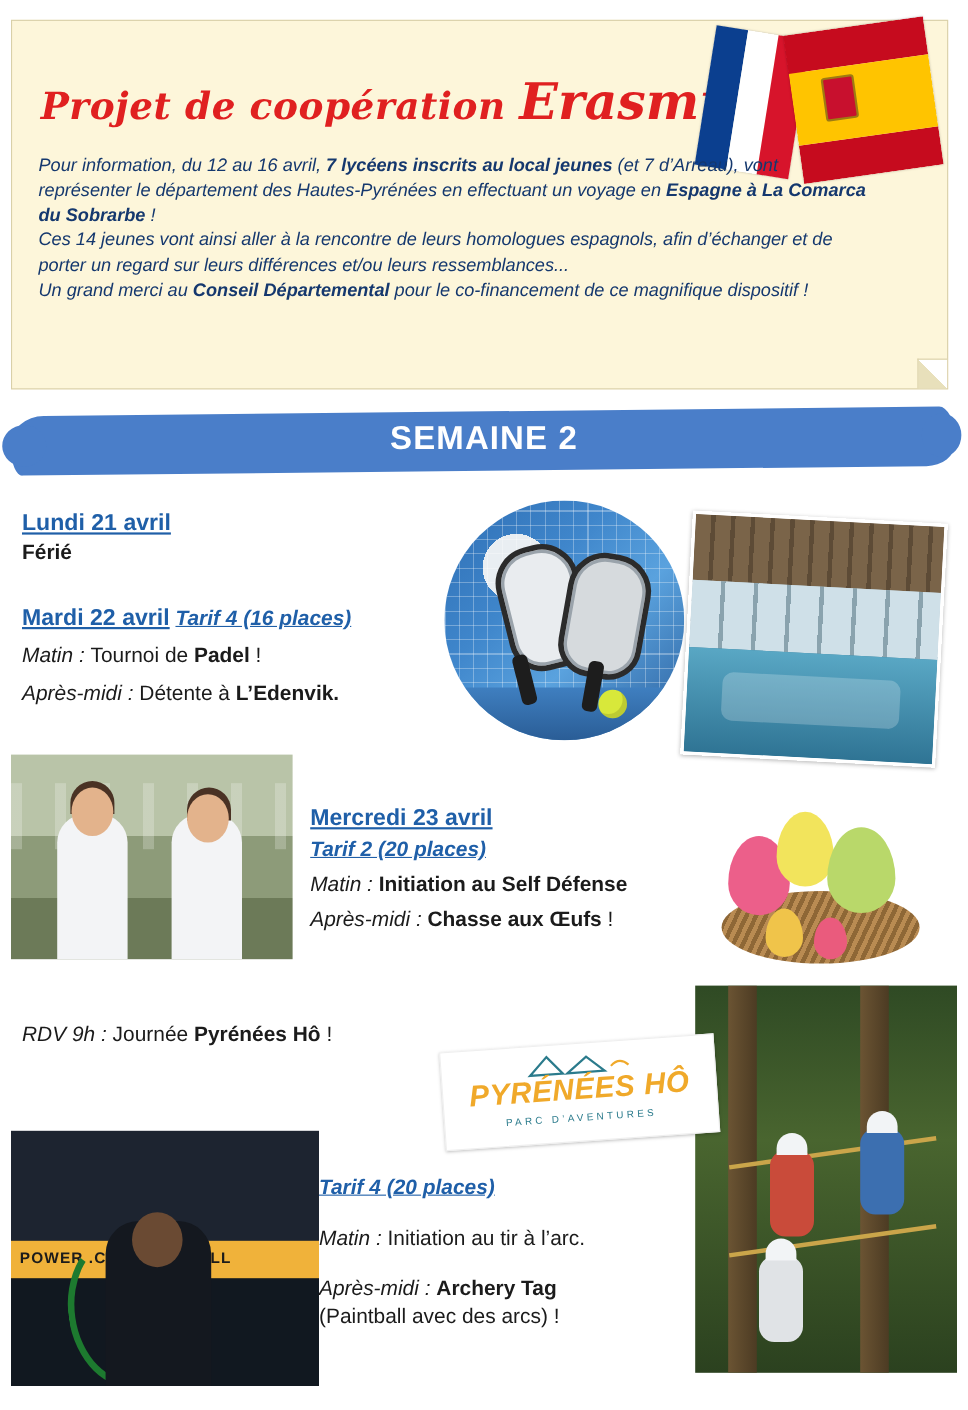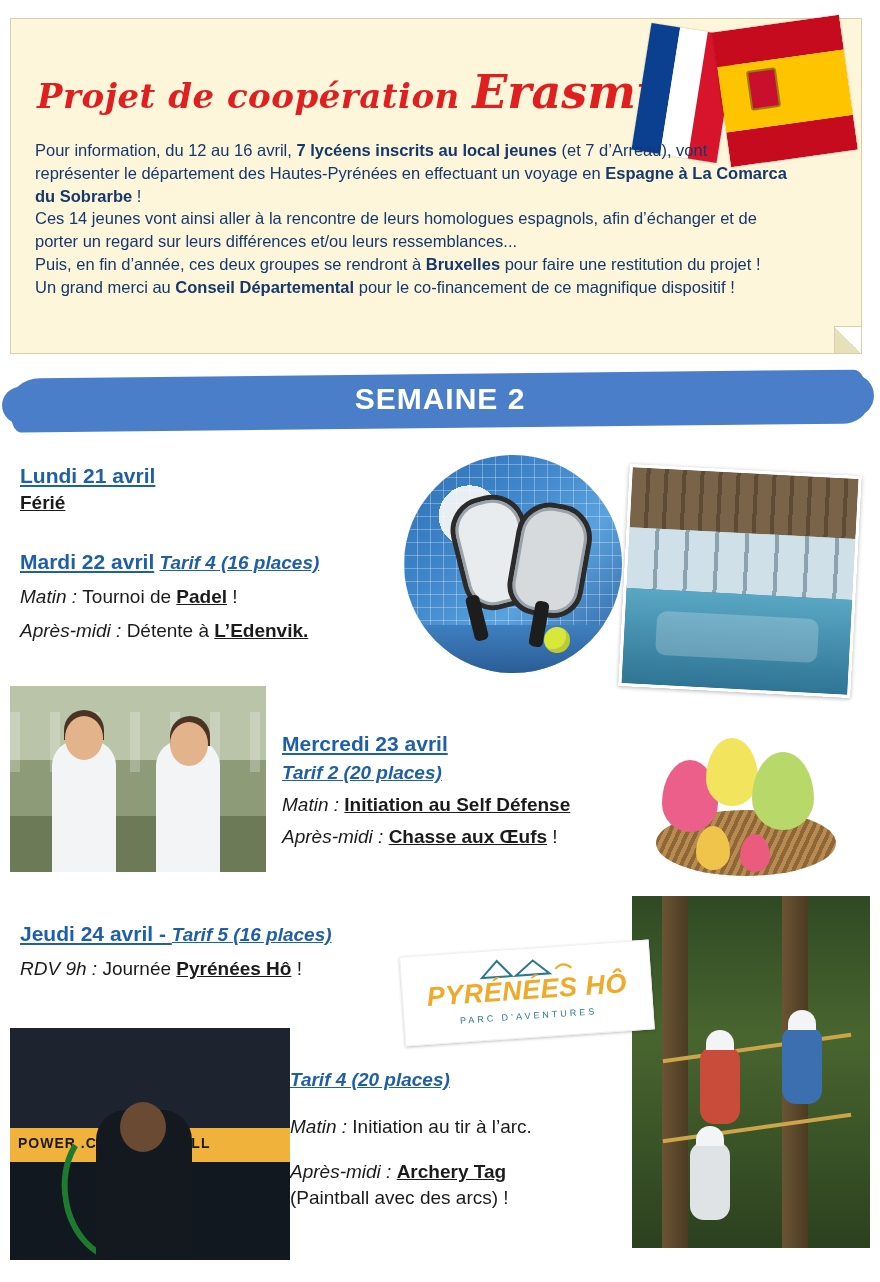--- a/index.html
+++ b/index.html
@@ -56,20 +56,21 @@
     position: absolute;
     left: 24px;
     top: 120px;
     width: 760px;
     font-size: 16.5px;
     line-height: 1.38;
     color: #15386e;
   }
   .erasmus-body p {
     margin: 0 0 0 0;
+    font-style: italic;
   }
   .erasmus-body b { font-weight: bold; }
 
   
   .flags {
     position: absolute;
     right: 10px;
     top: 0px;
     width: 210px;
     height: 170px;
@@ -175,21 +176,21 @@
   }
   .tarif {
     font-style: italic;
     font-weight: bold;
     font-size: 19px;
     color: #1f5fa8;
     text-decoration: underline;
   }
   .line { white-space: nowrap; }
   .line i { font-style: italic; }
-  .line b { font-weight: bold; text-decoration: underline; }
+  .line b { font-weight: bold; }
 
   #day-lundi   { left: 20px; top: 462px; }
   #day-mardi   { left: 20px; top: 548px; }
   #day-mercredi{ left: 282px; top: 730px; }
   #day-jeudi   { left: 20px; top: 920px; }
   #day-vendredi{ left: 290px; top: 1065px; }
 
   
   .photo {
     position: absolute;
@@ -405,23 +406,20 @@
   </div>
 
   <div class="erasmus-body">
     <p>
       Pour information, du 12 au 16 avril, <b>7 lycéens inscrits au local jeunes</b> (et 7 d’Arreau), vont représenter le département des Hautes-Pyrénées en effectuant un voyage en <b>Espagne à La Comarca du Sobrarbe</b> !
     </p>
     <p>
       Ces 14 jeunes vont ainsi aller à la rencontre de leurs homologues espagnols, afin d’échanger et de porter un regard sur leurs différences et/ou leurs ressemblances...
     </p>
     <p>
-      Puis, en fin d’année, ces deux groupes se rendront à <b>Bruxelles</b> pour faire une restitution du projet !
-    </p>
-    <p>
       Un grand merci au <b>Conseil Départemental</b> pour le co-financement de ce magnifique dispositif !
     </p>
   </div>
   <div class="erasmus-fold"></div>
 </div>
 
 <div class="banner">
   <div class="banner-stroke"></div>
   <div class="banner-text">SEMAINE 2</div>
 </div>
@@ -516,24 +514,20 @@
   <div class="tarif" style="margin-top:2px">Tarif 2 (20 places)</div>
   <div class="line" style="margin-top:6px">
     <i>Matin : </i><b>Initiation au Self Défense</b>
   </div>
   <div class="line" style="margin-top:6px">
     <i>Après-midi : </i><b>Chasse aux Œufs</b><span> !</span>
   </div>
 </div>
 
 <div class="day" id="day-jeudi">
-  <div>
-    <span class="day-title">Jeudi 24 avril - </span>
-    <span class="tarif">Tarif 5 (16 places)</span>
-  </div>
   <div class="line" style="margin-top:8px">
     <i>RDV 9h : </i><span>Journée </span><b>Pyrénées Hô</b><span> !</span>
   </div>
 </div>
 
 <div class="day" id="day-vendredi">
   <div class="tarif" style="margin-top:2px">Tarif 4 (20 places)</div>
   <div class="line" style="margin-top:21px">
     <i>Matin : </i><span>Initiation au tir à l’arc.</span>
   </div>

